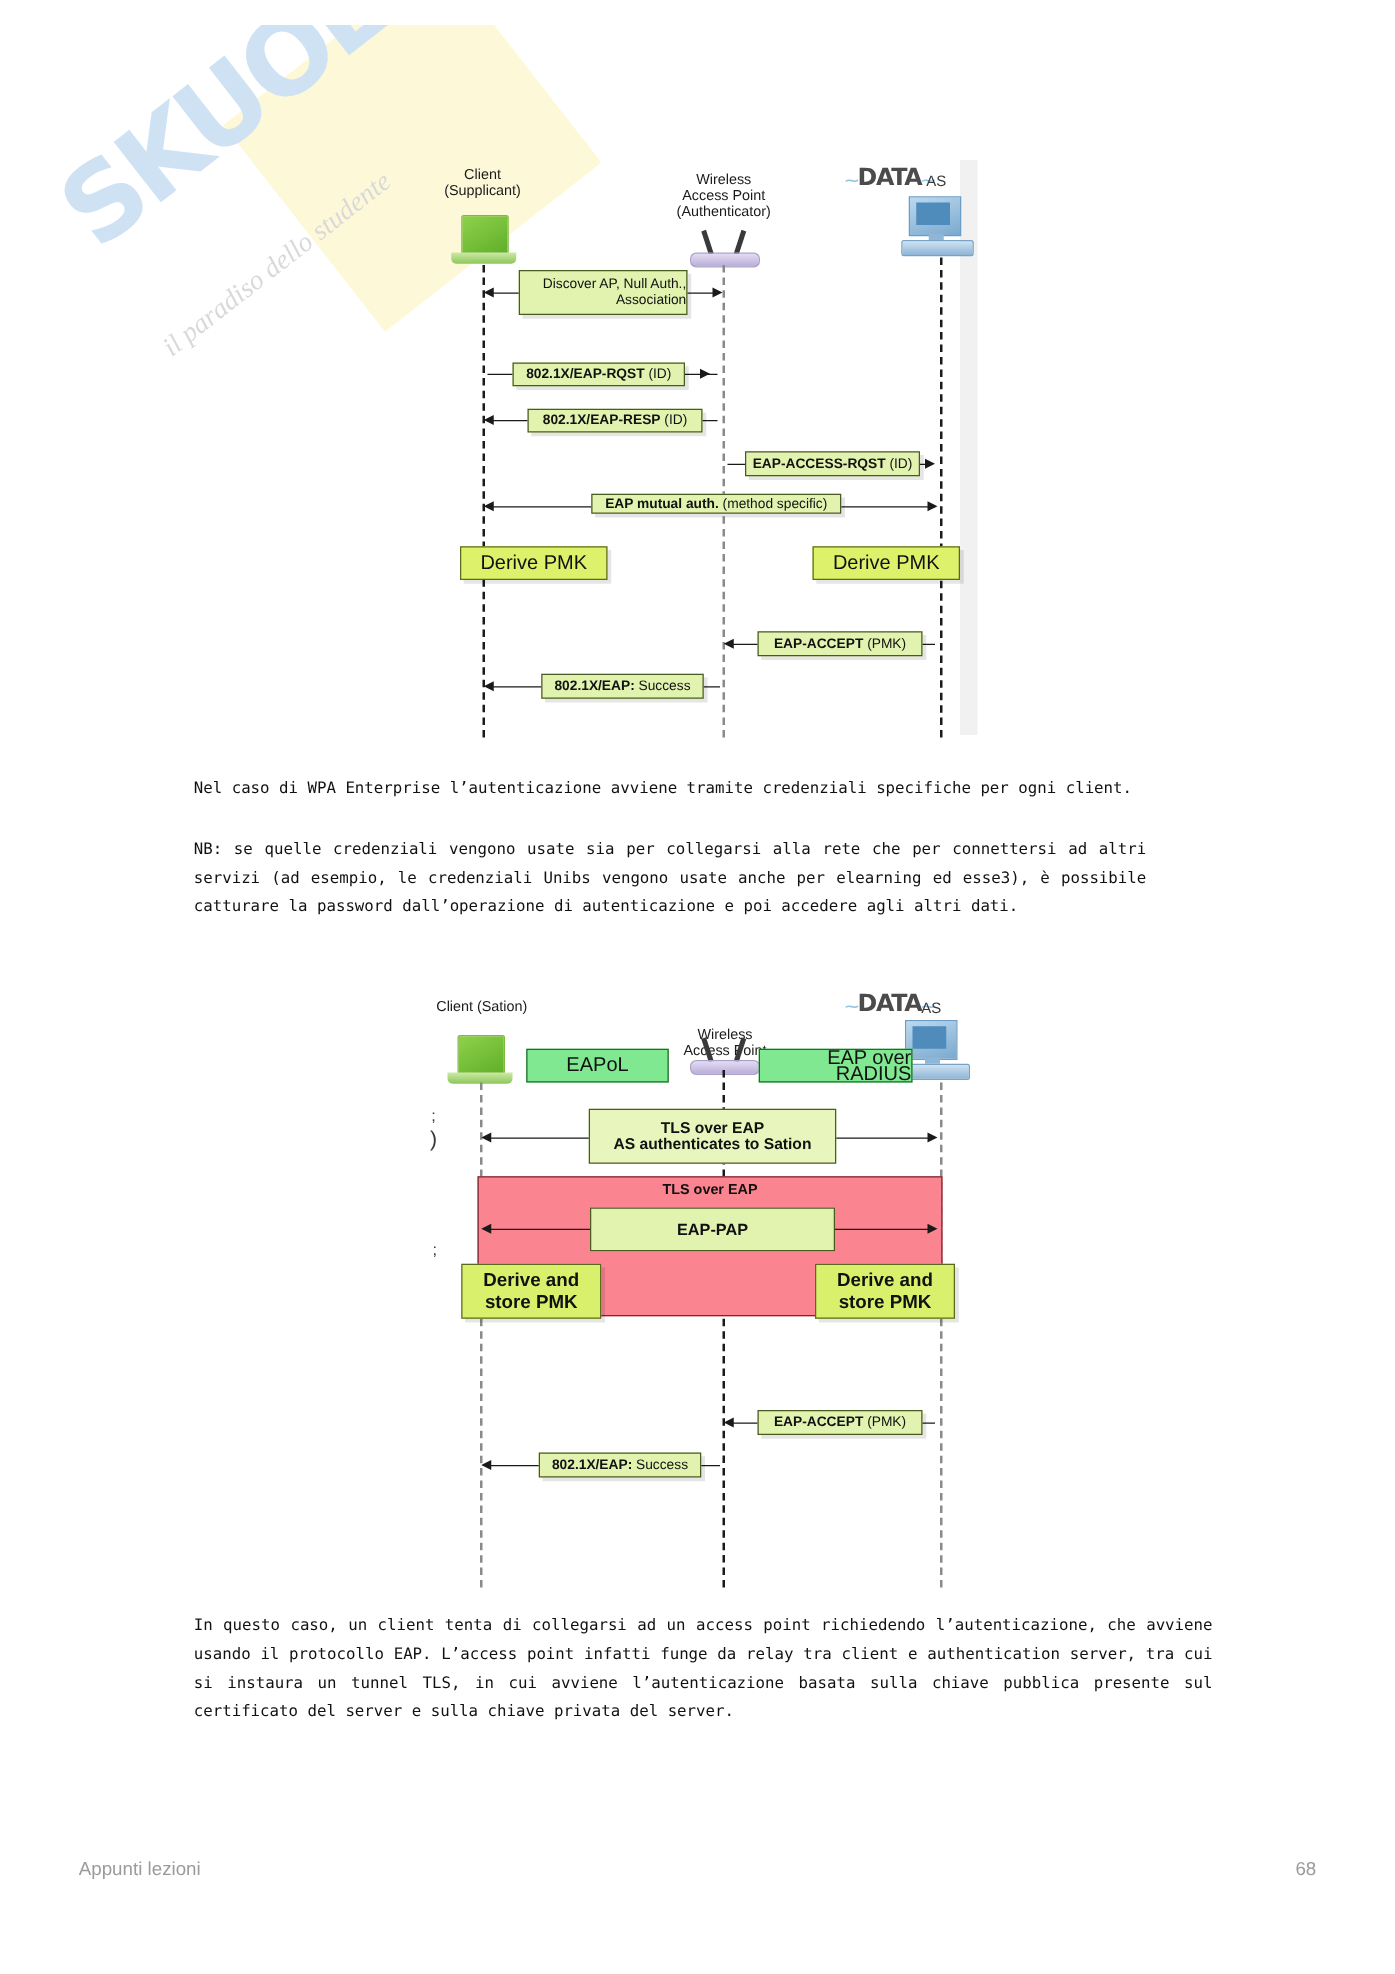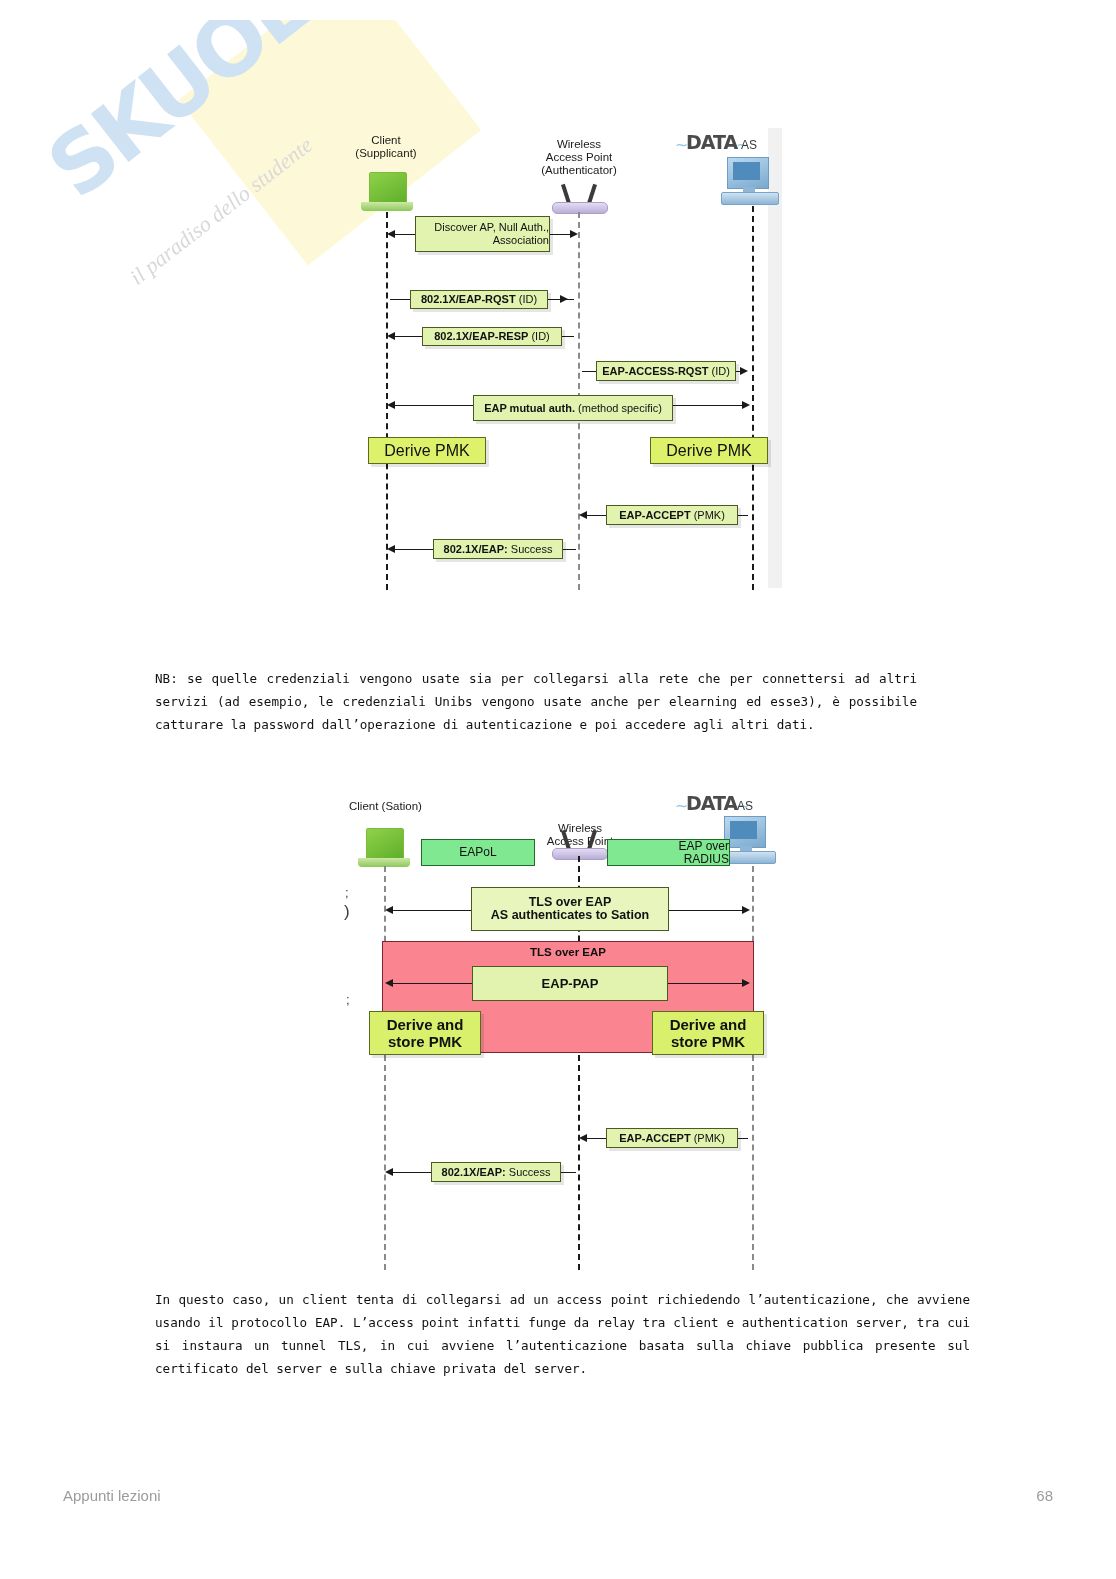--- a/index.html
+++ b/index.html
@@ -101,21 +101,21 @@
   .msgbox{
     position:absolute;box-sizing:border-box;
     background:#e2f3b0;border:1px solid #4a5b22;
     font-size:11px;color:#111;text-align:right;
     display:flex;align-items:center;justify-content:center;
     line-height:13px;box-shadow:3px 3px 0 rgba(0,0,0,0.10);
   }
   .msgbox.bold{font-weight:bold;}
   .msgbox.big{font-size:16px;background:#ddf26a;border-color:#5b6b1d;}
   .msgbox.big2{font-size:15px;background:#d8f06b;border-color:#5b6b1d;line-height:17px;}
-  .msgbox.eapol{background:#7fe890;border:1px solid #1f6b2a;font-size:12px;box-shadow:none;}
+  .msgbox.eapol{background:#7fe890;border:1px solid #1f6b2a;font-size:16px;box-shadow:none;}
   .msgbox.plainbig{font-size:12.5px;background:#e8f6bd;border-color:#4a5b22;box-shadow:none;}
   .msgbox.pap{font-size:13px;background:#e2f3b0;border-color:#4a5b22;box-shadow:none;}
   .msgbox .lite{font-weight:normal;}
 
   .tlsband{
     position:absolute;box-sizing:border-box;
     background:#fa8490;border:1px solid #7a2630;
   }
   .tlsband .caption{
     position:absolute;left:0;right:0;top:4px;text-align:center;
@@ -225,40 +225,41 @@
 
     <div class="hline" style="left:582px;top:371px;width:164px;"></div>
     <div class="arrowhead right" style="left:740px;top:367px;"></div>
     <div class="msgbox bold" style="left:596px;top:361px;width:140px;height:20px;">
       <span>EAP-ACCESS-RQST</span>&nbsp;<span class="lite">(ID)</span>
     </div>
 
     <div class="hline" style="left:390px;top:405px;width:358px;"></div>
     <div class="arrowhead left" style="left:387px;top:401px;"></div>
     <div class="arrowhead right" style="left:742px;top:401px;"></div>
-    <div class="msgbox bold" style="left:473px;top:395px;width:200px;height:26px;">
+    <div class="msgbox bold" style="left:473px;top:395px;width:200px;height:16px;">
       <span>EAP mutual auth.</span>&nbsp;<span class="lite">(method specific)</span>
     </div>
 
     <div class="msgbox big" style="left:368px;top:437px;width:118px;height:27px;">Derive PMK</div>
     <div class="msgbox big" style="left:650px;top:437px;width:118px;height:27px;">Derive PMK</div>
 
     <div class="hline" style="left:582px;top:515px;width:166px;"></div>
     <div class="arrowhead left" style="left:579px;top:511px;"></div>
     <div class="msgbox bold" style="left:606px;top:505px;width:132px;height:20px;">
       <span>EAP-ACCEPT</span>&nbsp;<span class="lite">(PMK)</span>
     </div>
 
     <div class="hline" style="left:390px;top:549px;width:186px;"></div>
     <div class="arrowhead left" style="left:387px;top:545px;"></div>
     <div class="msgbox bold" style="left:433px;top:539px;width:130px;height:20px;">
       <span>802.1X/EAP:</span>&nbsp;<span class="lite">Success</span>
     </div>
   </div>
 
+  <div class="para" style="left:155px;top:618px;width:808px;">Nel caso di WPA Enterprise l’autenticazione avviene tramite credenziali specifiche per ogni client.</div>
   <div class="para" style="left:155px;top:667px;width:762px;">NB: se quelle credenziali vengono usate sia per collegarsi alla rete che per connettersi ad altri servizi (ad esempio, le credenziali Unibs vengono usate anche per elearning ed esse3), è possibile catturare la password dall’operazione di autenticazione e poi accedere agli altri dati.</div>
 
   <div class="diagram" style="left:0;top:780px;width:1116px;height:500px;">
 
     <div class="nodelabel" style="left:349px;top:20px;width:120px;text-align:left;">Client (Sation)</div>
     <div class="laptop" style="left:358px;top:48px;">
       <div class="screen"></div>
         <div class="base"></div>
     </div>
 

